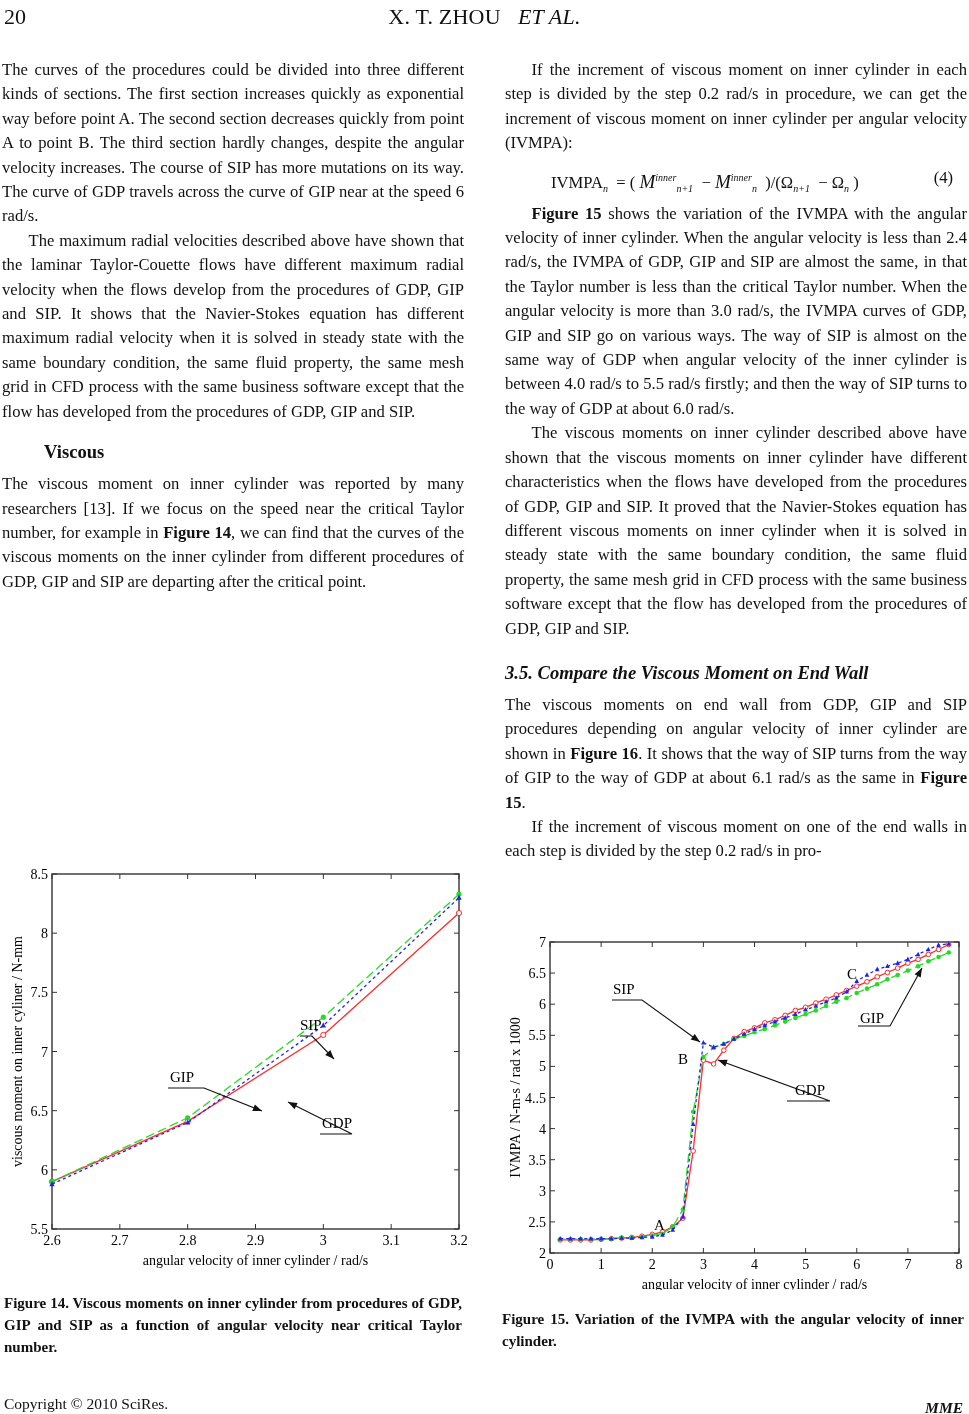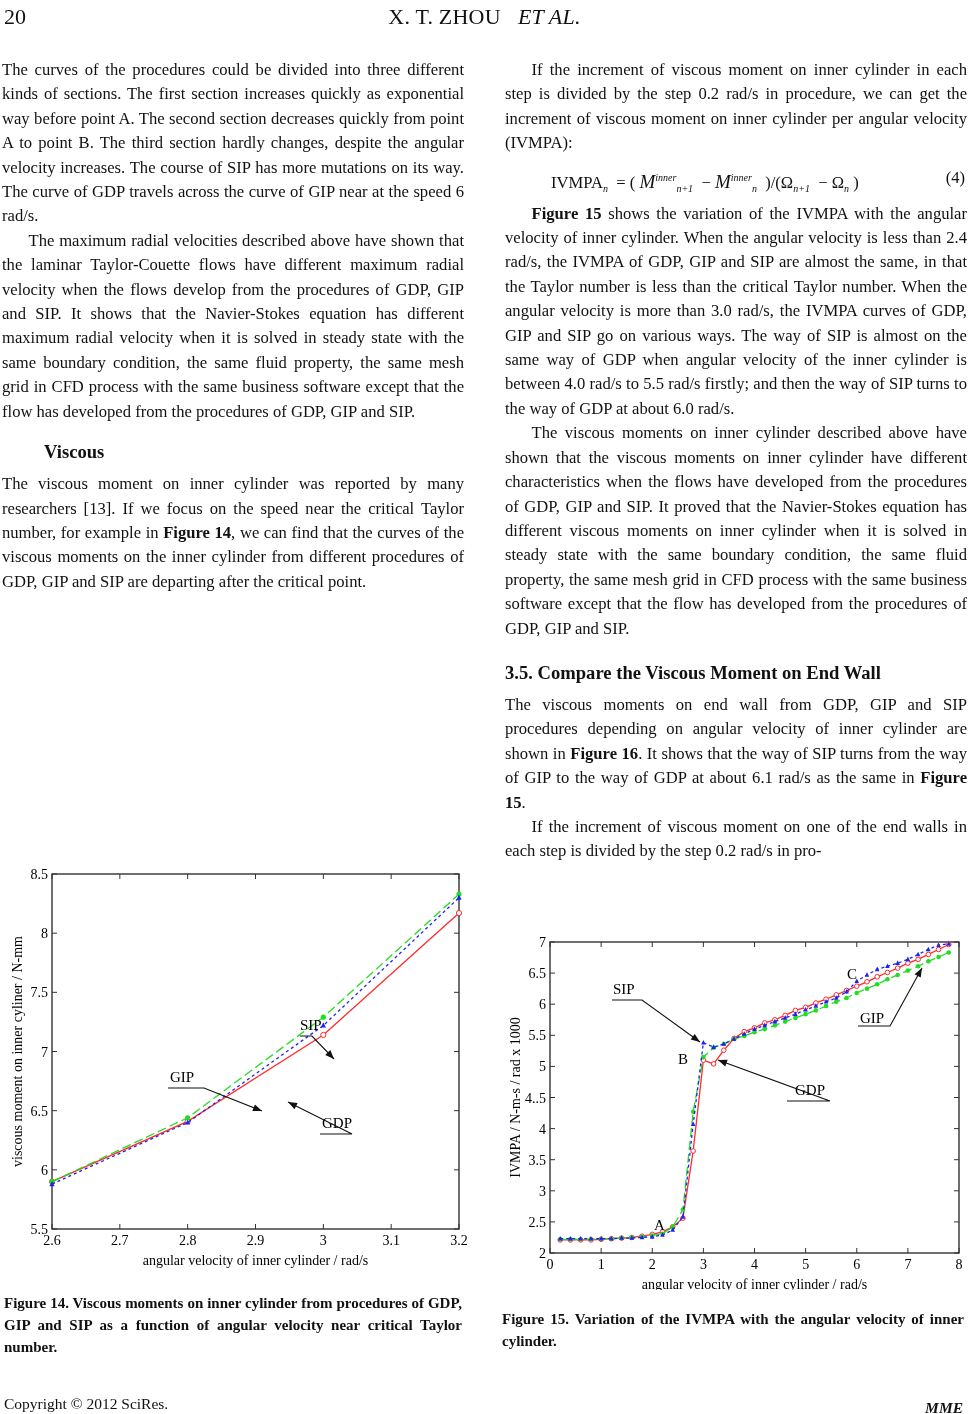--- a/index.html
+++ b/index.html
@@ -10,21 +10,21 @@
   .hdr .run { position:absolute; left:0; width:969px; text-align:center; top:0; letter-spacing:0.2px; }
   .hdr .run i { font-style:italic;margin-top:36px; }
   .col { position:absolute; top:58px; width:462px; font-size:16.6px; line-height:24.4px; }
   .col.left { left:2px; }
   .col.right { left:505px; }
   p { margin:0; text-align:justify; }
   p.ind { text-indent:1.6em; }
   p b { font-weight:bold; }
   h3 { margin:12px 0 8px 0; font-size:18.6px; line-height:24px; font-weight:bold; }
   h3 .cont { display:block; padding-left:42px; }
-  .eq { position:relative; height:36px; margin:4px 0 6px 0; font-size:16.6px; }
+  .eq { position:relative; height:36px; margin:4px 12px 6px 0; font-size:16.6px; }
   .eq .lhs { position:absolute; left:46px; top:6px; }
   .eq .num { position:absolute; right:2px; top:6px; }
   .eq sub, .eq sup { font-size:10px; font-style:italic; }
   .eq i { font-style:italic; font-size:19px; }
   .fig { position:absolute; }
   .fig svg text { font-family:"Liberation Serif","DejaVu Serif",serif; }
   .cap { position:absolute; font-family:Liberation Serif, serif; font-weight:bold;
          font-size:15px; line-height:22px; text-align:justify; }
   .foot { position:absolute; top:1395px; left:0; width:969px; font-size:15.5px; }
   .foot .cr { position:absolute; left:4px; top:0; }
@@ -129,21 +129,21 @@
       <span>IVMPA</span><sub>n</sub>
       &nbsp;=&nbsp;(&nbsp;<i>M</i><sup>inner</sup><sub>n+1</sub>
       &nbsp;−&nbsp;<i>M</i><sup>inner</sup><sub>n</sub>
       &nbsp;)/(<span>Ω</span><sub>n+1</sub>
       &nbsp;−&nbsp;<span>Ω</span><sub>n</sub>&nbsp;)
     </span>
     <span class="num">(4)</span>
   </div>
   <p class="ind"><b>Figure 15</b><span> shows the variation of the IVMPA with the angular velocity of inner cylinder. When the angular velocity is less than 2.4 rad/s, the IVMPA of GDP, GIP and SIP are almost the same, in that the Taylor number is less than the critical Taylor number. When the angular velocity is more than 3.0 rad/s, the IVMPA curves of GDP, GIP and SIP go on various ways. The way of SIP is almost on the same way of GDP when angular velocity of the inner cylinder is between 4.0 rad/s to 5.5 rad/s firstly; and then the way of SIP turns to the way of GDP at about 6.0 rad/s.</span></p>
   <p class="ind">The viscous moments on inner cylinder described above have shown that the viscous moments on inner cylinder have different characteristics when the flows have developed from the procedures of GDP, GIP and SIP. It proved that the Navier-Stokes equation has different viscous moments on inner cylinder when it is solved in steady state with the same boundary condition, the same fluid property, the same mesh grid in CFD process with the same business software except that the flow has developed from the procedures of GDP, GIP and SIP.</p>
-  <h3 style="margin-top:20px;">3.5. Compare the Viscous Moment on End Wall</h3>
+  <h3 style="margin-top:20px;font-style:italic;">3.5. Compare the Viscous Moment on End Wall</h3>
   <p><span>The viscous moments on end wall from GDP, GIP and SIP procedures depending on angular velocity of inner cylinder are shown in </span><b>Figure 16</b><span>. It shows that the way of SIP turns from the way of GIP to the way of GDP at about 6.1 rad/s as the same in </span><b>Figure 15</b><span>.</span></p>
   <p class="ind">If the increment of viscous moment on one of the end walls in each step is divided by the step 0.2 rad/s in pro-</p>
 </div>
 
 <div class="fig" style="left:490px;top:930px;width:479px;height:360px;">
   <svg id="fig15" width="479" height="360">
       <rect x="60" y="12" width="409" height="311" fill="none" stroke="#333" stroke-width="1.4"></rect>
       <line x1="60" y1="323" x2="60" y2="318" stroke="#333"></line>
       <line x1="60" y1="12" x2="60" y2="17" stroke="#333"></line>
       <text x="60" y="339" text-anchor="middle" font-size="14">0</text>
@@ -336,15 +336,15 @@
       <polyline points="368,96 400,96 432,38" fill="none" stroke="#111" stroke-width="1.1"></polyline>
       <polygon points="432,38 424.5877820197042,44.18942845605147 430.7168258078918,47.57096985643082" fill="#111"></polygon>
       <text x="305" y="165" font-size="15">GDP</text>
       <polyline points="297,171 340,171 228,130" fill="none" stroke="#111" stroke-width="1.1"></polyline>
       <polygon points="228,130 235.24834506291901,136.38055592004784 237.65467824170182,129.80715796825083" fill="#111"></polygon>
     </svg>
 </div>
 <div class="cap" style="left:502px;top:1308px;width:462px;">Figure 15. Variation of the IVMPA with the angular velocity of inner cylinder.</div>
 
 <div class="foot">
-  <span class="cr">Copyright © 2012 SciRes.</span>
+  <span class="cr">Copyright © 2010 SciRes.</span>
   <span class="j">MME</span>
 </div>
 
 </body></html>

